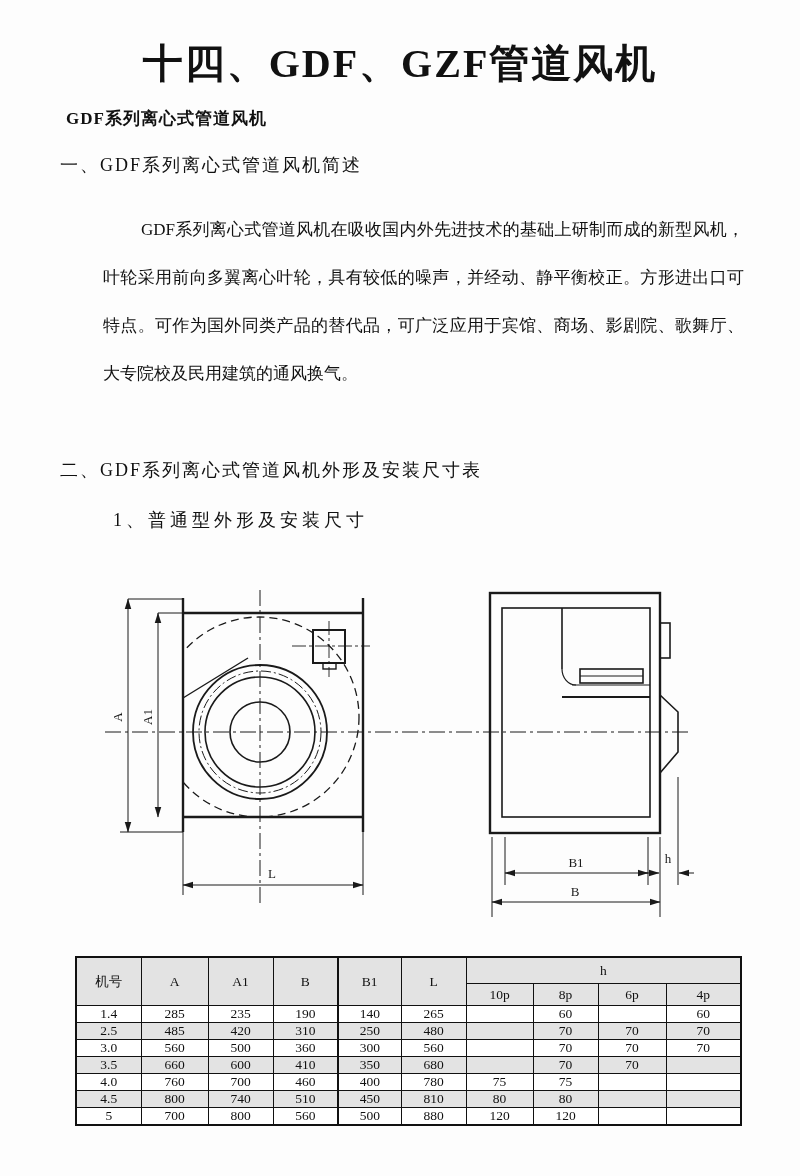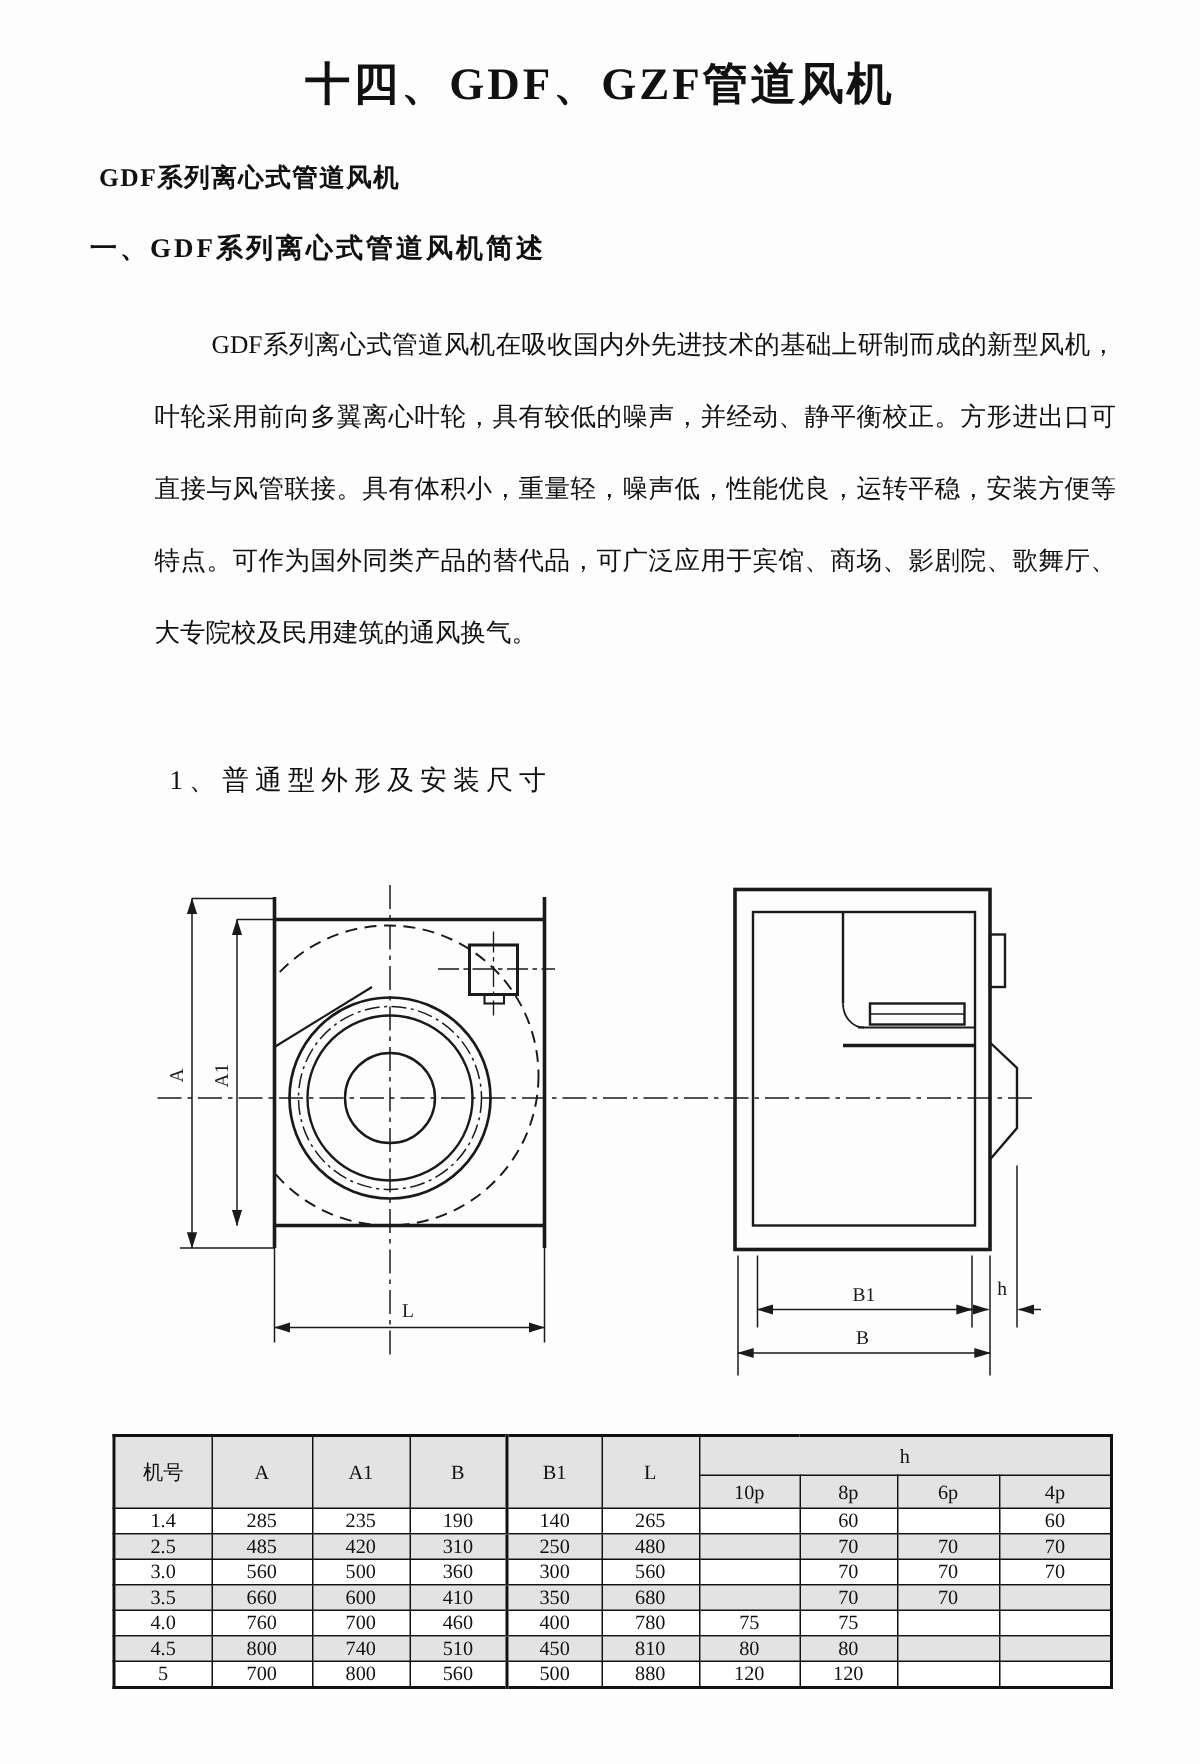--- a/index.html
+++ b/index.html
@@ -3,28 +3,28 @@
 <meta charset="utf-8">
 <style>
   html,body{margin:0;padding:0;background:#888;}
   .page{
     position:relative;width:800px;height:1176px;margin:0 auto;
     background:var(--page-bg,#fdfdfd);color:var(--text,#111);
     font-family:"Liberation Serif","DejaVu Serif",serif;overflow:hidden;
   }
   .doc-title{
     position:absolute;top:36px;left:0;width:800px;text-align:center;
-    font-size:30px;font-weight:bold;letter-spacing:2px;
+    font-size:40px;font-weight:bold;letter-spacing:2px;
   }
   .product-heading{
     position:absolute;top:107px;left:66px;
     font-size:17px;font-weight:bold;letter-spacing:1px;
   }
   .section-heading{
-    position:absolute;font-size:18px;font-weight:bold;letter-spacing:2px;
+    position:absolute;font-size:18px;font-weight:normal;letter-spacing:2px;
   }
   .s1{top:153px;left:60px;}
   .s2{top:458px;left:60px;}
   .sub-heading{
     position:absolute;top:508px;left:113px;
     font-size:18px;font-weight:normal;letter-spacing:4px;
   }
   .paragraph{
     position:absolute;top:206px;left:60px;width:684px;
     font-size:17px;line-height:48px;
@@ -58,25 +58,25 @@
 
   <div class="doc-title">十四、GDF、GZF管道风机</div>
 
   <div class="product-heading">GDF系列离心式管道风机</div>
 
   <div class="section-heading s1">一、GDF系列离心式管道风机简述</div>
 
   <div class="paragraph">
       <div class="para-line indent">GDF系列离心式管道风机在吸收国内外先进技术的基础上研制而成的新型风机，</div>
       <div class="para-line">叶轮采用前向多翼离心叶轮，具有较低的噪声，并经动、静平衡校正。方形进出口可</div>
-      <div class="para-line">直接与风管联接。具有体积小，重量轻，噪声低，性能优良，运转平稳，安装方便等</div>
       <div class="para-line">特点。可作为国外同类产品的替代品，可广泛应用于宾馆、商场、影剧院、歌舞厅、</div>
       <div class="para-line last">大专院校及民用建筑的通风换气。</div>
     </div>
 
+  <div class="section-heading s2">二、GDF系列离心式管道风机外形及安装尺寸表</div>
 
   <div class="sub-heading">1、普通型外形及安装尺寸</div>
 
   <div class="figure-wrap">
     <svg width="720" height="380" viewBox="0 0 720 380">
       <defs>
         <marker id="arr" viewBox="0 0 10 7" refX="9.5" refY="3.5" markerWidth="11" markerHeight="8" orient="auto-start-reverse" markerUnits="userSpaceOnUse">
           <path d="M0,0.4 L10,3.5 L0,6.6 Z" fill="#1a1a1a"></path>
         </marker>
         <clipPath id="sqclip">

